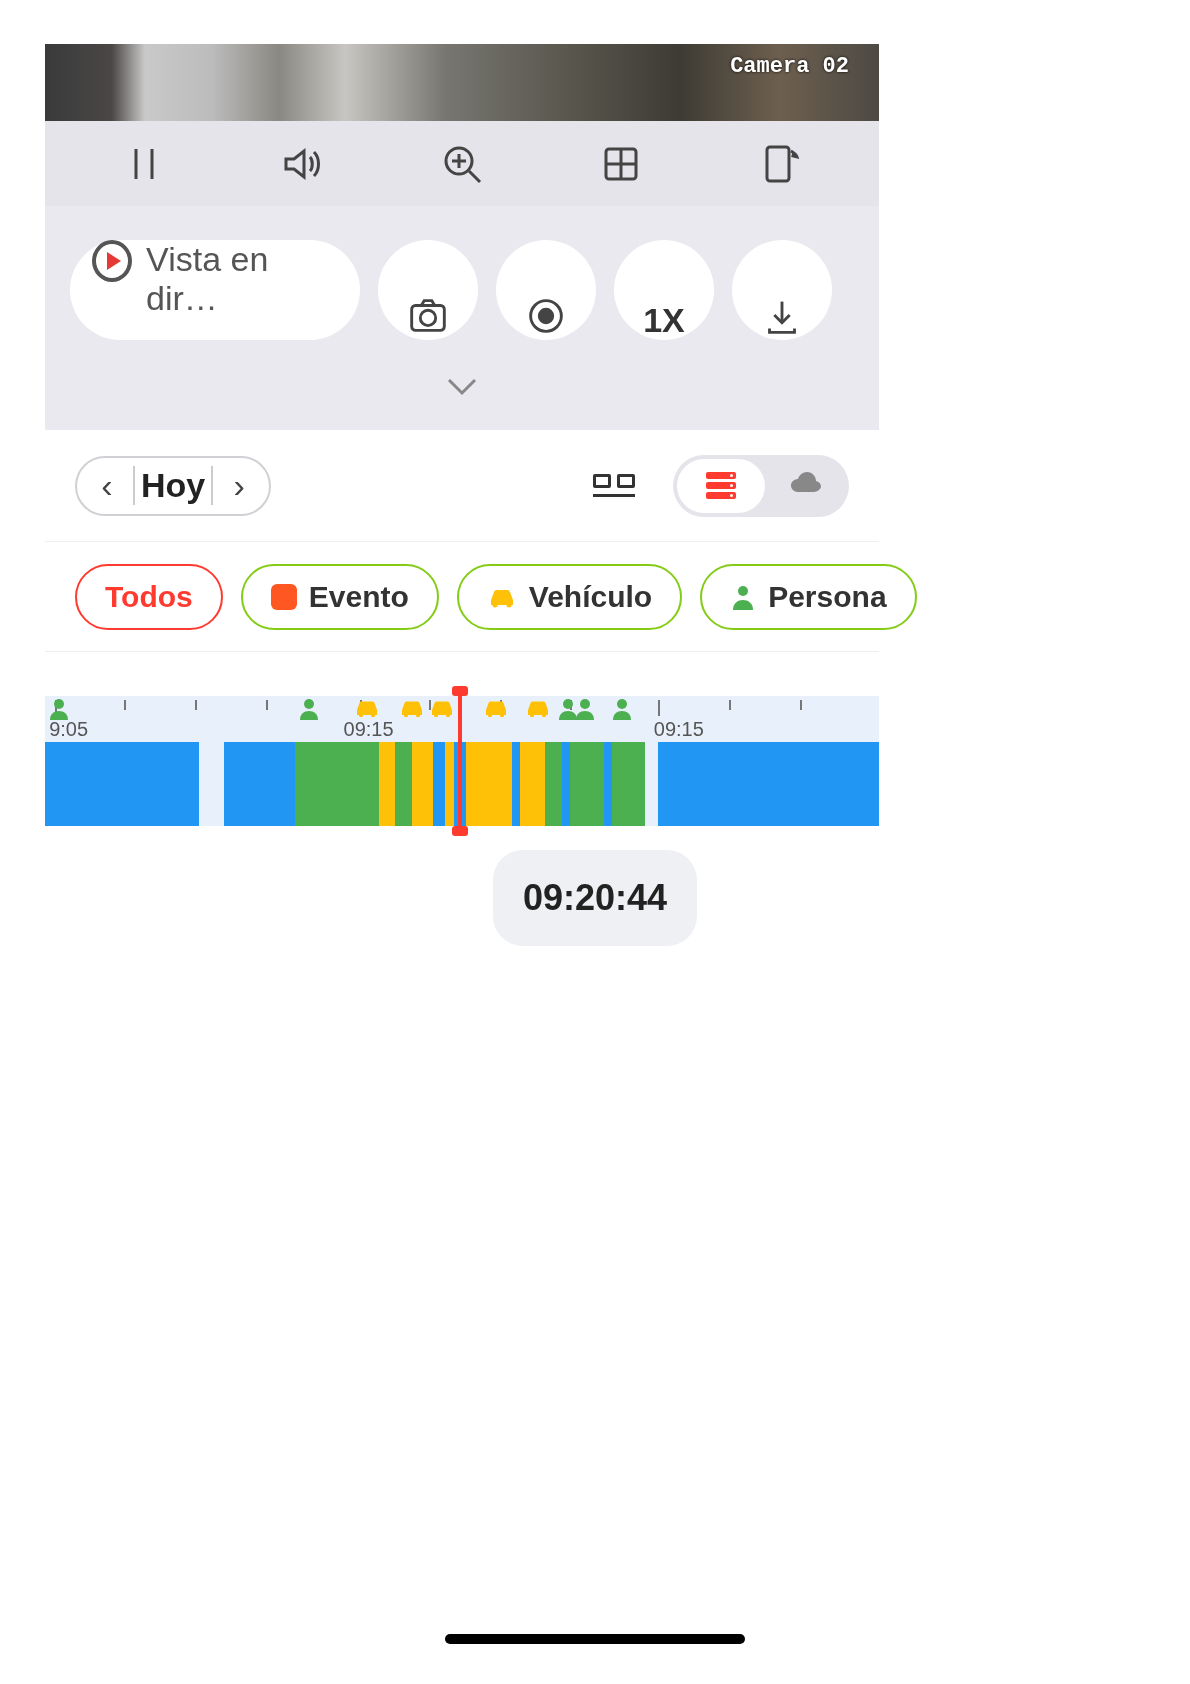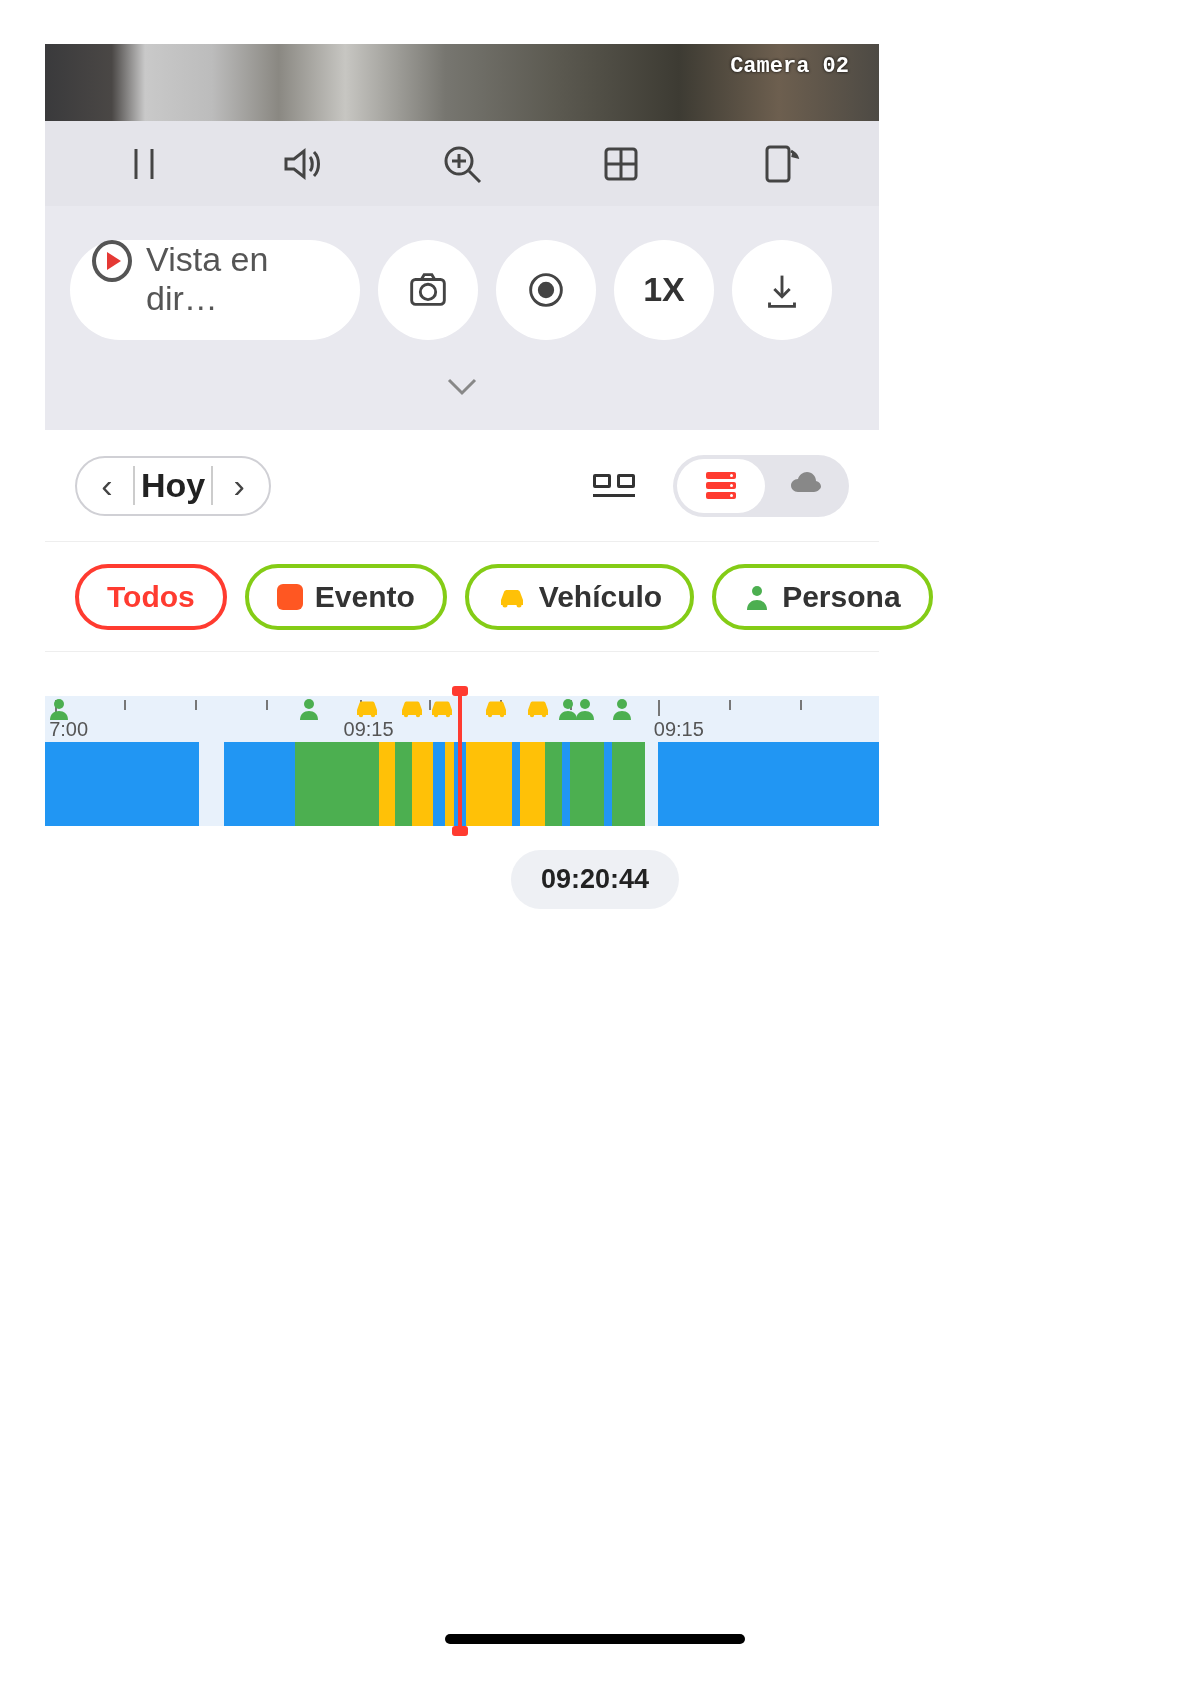--- a/index.html
+++ b/index.html
@@ -83,21 +83,21 @@
     content: "";
     margin-left: 4px;
     border-left: 14px solid #e53935;
     border-top: 9px solid transparent;
     border-bottom: 9px solid transparent;
   }
   .circ-btn {
     background: #fff;
     border-radius: 50%;
     width: 100px; height: 100px;
-    display: flex; align-items: center; justify-content: center;
+    display: flex; align-items: flex-end; justify-content: center;
     font-size: 34px; font-weight: 600; color: #333;
     cursor: pointer;
   }
   .circ-btn svg { width: 48px; height: 48px; stroke: #444; fill: none; stroke-width: 3; }
   .chevron-down {
     width: 100%;
     text-align: center;
     padding: 20px 0;
     color: #888;
     font-size: 34px;
@@ -149,21 +149,21 @@
   .filter-bar {
     position: absolute;
     left: 45px; top: 542px;
     width: 834px; height: 110px;
     background: #fff;
     display: flex; align-items: center; gap: 18px;
     padding: 0 30px;
     border-bottom: 1px solid #eee;
   }
   .chip {
-    border: 4px solid #84cc16;
+    border: 2px solid #84cc16;
     border-radius: 34px;
     height: 66px;
     padding: 0 28px;
     display: flex; align-items:center; gap:12px;
     font-size: 30px; font-weight:600; color:#333;
     cursor:pointer;
   }
   .chip.active { border-color:#ff3b30; color:#ff3b30; }
   .sq-orange { width:26px; height:26px; background:#ff5722; border-radius:6px; }
   .timeline {
@@ -190,22 +190,22 @@
     content:""; position:absolute; left:-6px; width:16px; height:10px;
     background:#ff3b30; border-radius:3px;
   }
   .playhead::before { top:-4px; }
   .playhead::after { bottom:-4px; }
   .time-bubble {
     position:absolute;
     left: 50%; transform: translateX(-50%);
     top: 850px;
     background:#eef0f4; border-radius:30px;
-    padding: 14px 30px;
-    font-size: 27px; font-weight:700; color:#222;
+    padding: 27px 30px;
+    font-size: 36px; font-weight:700; color:#222;
   }
   .home-ind {
     position:absolute; left:50%; bottom:40px; transform:translateX(-50%);
     width:300px; height:10px; background:#000; border-radius:5px;
   }
 </style>
 </head>
 <body>
 
 <div class="video-strip">
@@ -349,21 +349,21 @@
     <span class="tick" style="left:9.5%"></span>
     <span class="tick" style="left:18%"></span>
     <span class="tick" style="left:26.5%"></span>
     <span class="tick major" style="left:37.8%"></span>
     <span class="tick" style="left:46%"></span>
     <span class="tick" style="left:54.5%"></span>
     <span class="tick" style="left:63%"></span>
     <span class="tick major" style="left:73.5%"></span>
     <span class="tick" style="left:82%"></span>
     <span class="tick" style="left:90.5%"></span>
-    <span class="tick-label" style="left:0.5%">7:00</span>
+    <span class="tick-label" style="left:0.5%">9:05</span>
     <span class="tick-label" style="left:35.8%">09:15</span>
     <span class="tick-label" style="left:73%">09:15</span>
     <div id="tl-icons">
         <span style="position: absolute; left: 0.5%; top: 2px;"><svg width="20" height="22" viewBox="0 0 20 22" fill="#4caf50">
             <circle cx="10" cy="6" r="5"></circle>
             <path d="M1 22c0-6 4-9 9-9s9 3 9 9z"></path>
           </svg></span>
         <span style="position: absolute; left: 30.5%; top: 2px;"><svg width="20" height="22" viewBox="0 0 20 22" fill="#4caf50">
             <circle cx="10" cy="6" r="5"></circle>
             <path d="M1 22c0-6 4-9 9-9s9 3 9 9z"></path>

